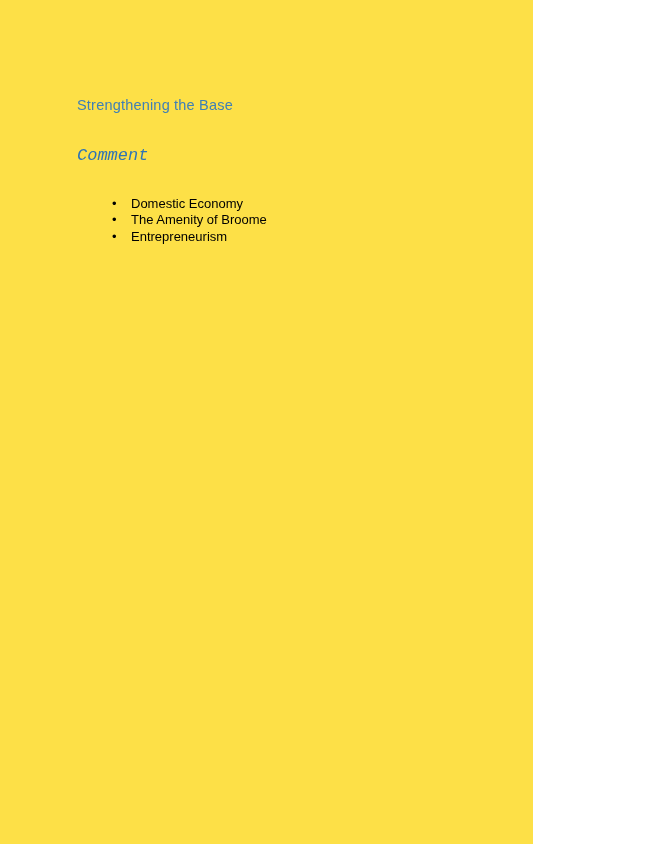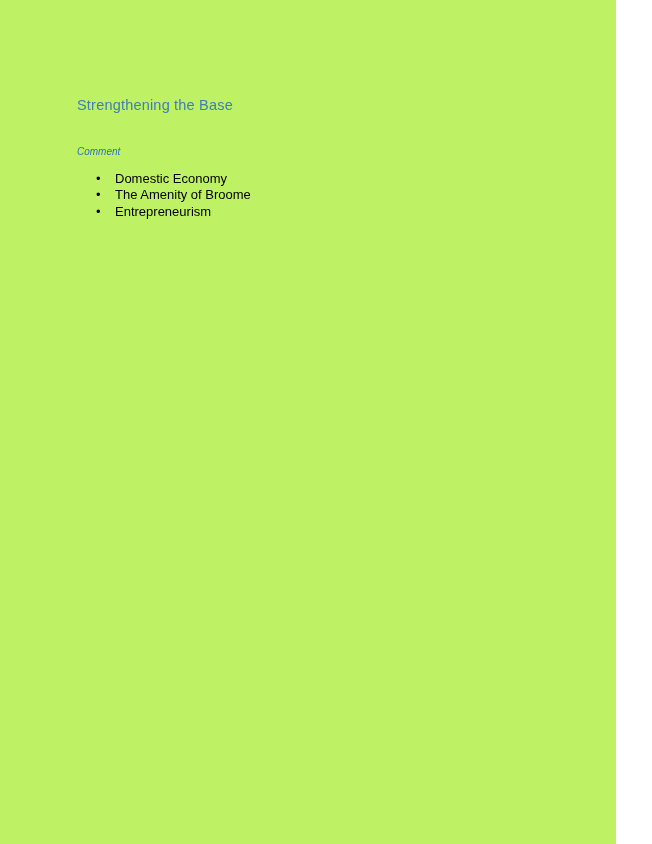--- a/index.html
+++ b/index.html
@@ -9,60 +9,60 @@
   body {
     width: 652px;
     height: 844px;
     background: #ffffff;
     font-family: "Liberation Sans", sans-serif;
     color: #000000;
     overflow: hidden;
   }
   .page {
     position: relative;
-    width: 616px;
+    width: 533px;
     height: 844px;
-    background: #bef264;
+    background: #fde047;
     box-sizing: border-box;
   }
   .content {
     position: absolute;
     left: 77px;
     top: 96px;
     width: 500px;
   }
   .doc-heading {
     font-family: "Liberation Sans", sans-serif;
     font-size: 14.5px;
     color: #3f7fb5;
     font-weight: 400;
     letter-spacing: 0.2px;
     margin: 0;
     line-height: 1.3;
   }
   .comment-label {
-    font-family: Liberation Sans, sans-serif;
-    font-size: 10px;
+    font-family: Liberation Mono, monospace;
+    font-size: 17px;
     font-style: italic;
     color: #2e74b5;
     margin: 0;
     padding-top: 30px;
     line-height: 1.3;
   }
   .body-paragraph {
     font-family: "Liberation Sans", sans-serif;
     font-size: 11.5px;
     color: #000000;
     margin: 0;
     padding-top: 28px;
     line-height: 1.35;
   }
   .bullet-list {
     list-style: none;
-    margin: 0;
+    margin: 16px;
     padding: 0;
     padding-top: 13px;
   }
   .bullet-item {
     position: relative;
     font-family: "Liberation Sans", sans-serif;
     font-size: 13px;
     color: #000000;
     line-height: 16.5px;
     padding-left: 38px;

